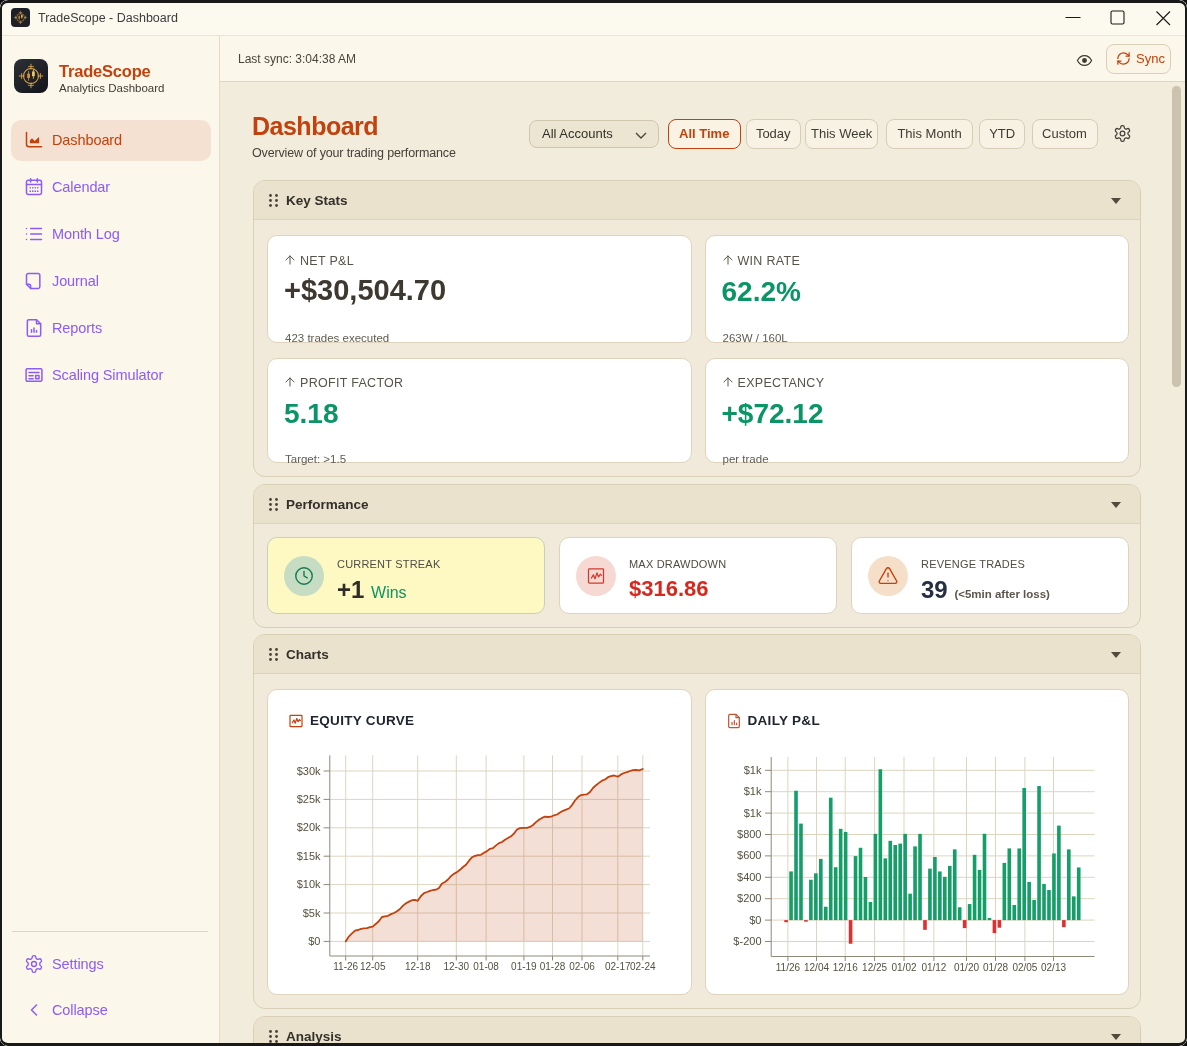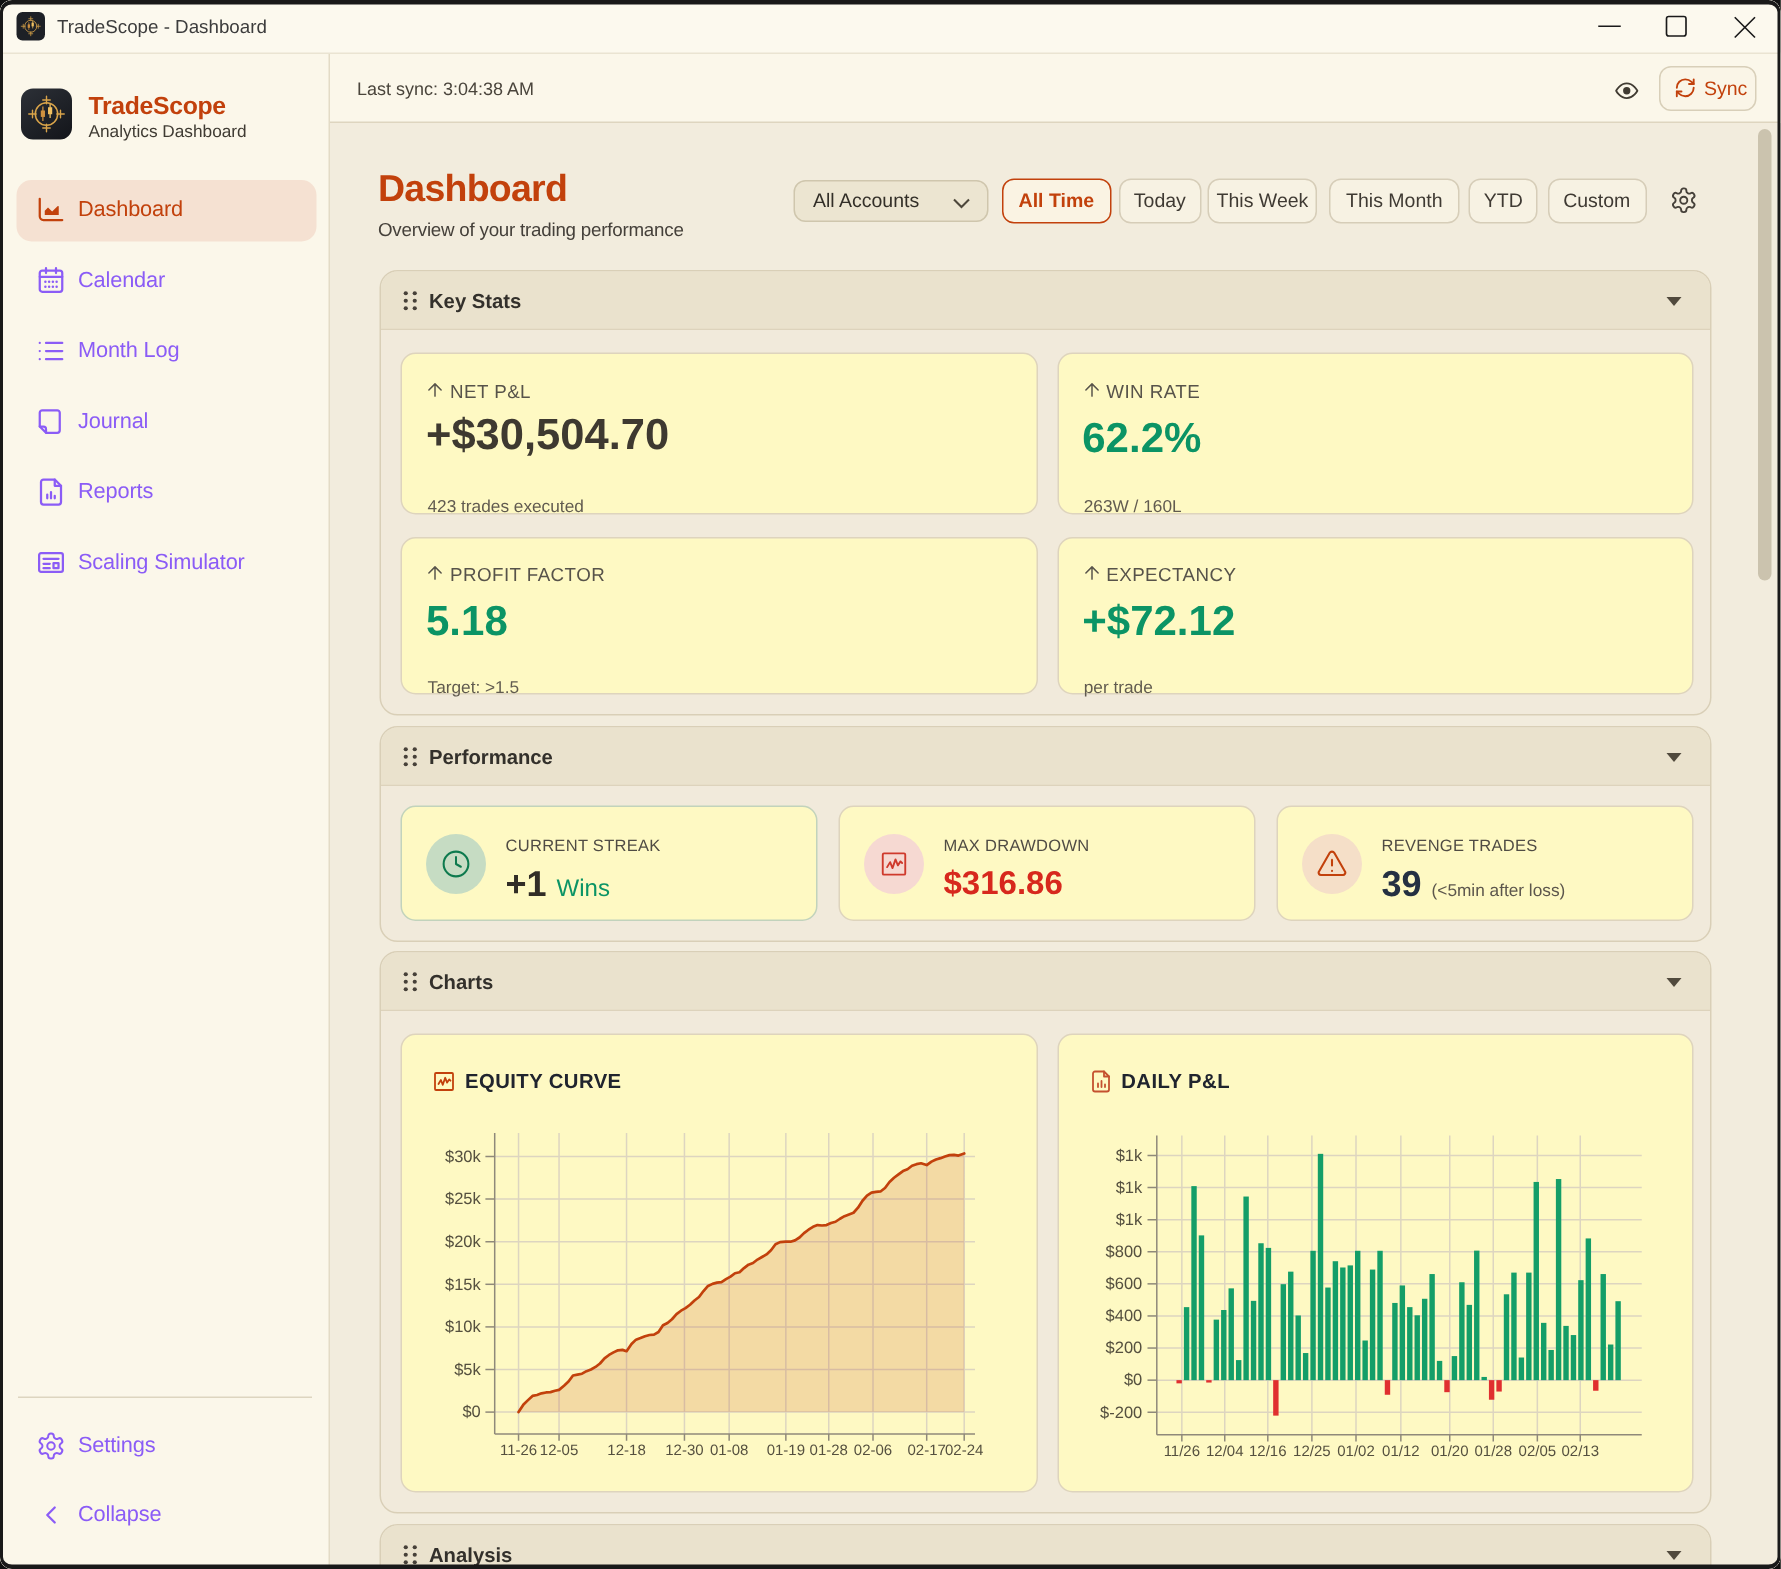--- a/index.html
+++ b/index.html
@@ -43,21 +43,21 @@
   
   .section { position:absolute; left:33px; width:888px; background:#f1eadb; border:1px solid #d9cfb7;
              border-radius:12px; }
   .sec-head { position:absolute; left:0; top:0; width:100%; height:39px; background:#eae2cd;
               border-bottom:1px solid #ddd3bc; border-radius:11px 11px 0 0; }
   .sec-title { position:absolute; left:32px; top:0; height:39px; line-height:39px; font-size:13.5px;
                font-weight:bold; color:#33302b; }
   .caret { position:absolute; right:19px; top:17px; width:0; height:0; border-left:5.5px solid transparent;
            border-right:5.5px solid transparent; border-top:6.5px solid #514a3d; }
   .dots { position:absolute; left:14px; top:12px; }
-  .card { position:absolute; background:#fef9c3; border:1px solid #ded4bd; border-radius:10px; }
+  .card { position:absolute; background:#ffffff; border:1px solid #ded4bd; border-radius:10px; }
   .stat-label { position:absolute; font-size:12.5px; color:#57534a; letter-spacing:0.3px; }
   .stat-value { position:absolute; left:16px; font-size:29px; font-weight:bold; color:#3e3930; }
   .stat-sub { position:absolute; left:17px; font-size:11.5px; color:#615b50;margin-top:16px; }
   .green { color:#0b9465; }
   .perf-circle { position:absolute; left:16px; top:18px; width:40px; height:40px; border-radius:50%; }
   .perf-label { position:absolute; left:69px; top:20px; font-size:11px; color:#504c44; letter-spacing:0.2px; }
   .perf-value { position:absolute; left:69px; top:38px; font-size:24px; font-weight:bold; color:#312d26; }
   .chart-title { position:absolute; left:42px; top:23px; font-size:13.5px; font-weight:bold; color:#20242e;
                  letter-spacing:0.3px; }
   .chart-ic { position:absolute; left:20px; top:23px; width:16px; height:16px; }
@@ -295,21 +295,21 @@
   </div>
   <div class="card" style="left:597px;top:52px;width:278px;height:77px">
     <div class="perf-circle" style="background:#f5dfc8;color:#c2410c">
               <span style="position:absolute;left:9px;top:9px"><svg width="22" height="22" viewBox="0 0 24 24" fill="none" stroke="currentColor" stroke-width="1.5" stroke-linecap="round" stroke-linejoin="round" style="">
                   <path d="m21.73 18-8-14a2 2 0 0 0-3.48 0l-8 14A2 2 0 0 0 4 20h16a2 2 0 0 0 1.73-2Z"></path>
                   <path d="M12 9v4"></path>
                   <path d="M12 17h.01"></path>
                 </svg></span>
             </div>
     <div class="perf-label">REVENGE TRADES</div>
-    <div class="perf-value" style="color:#243042">39 <span style="font-size:11.5px;font-weight:normal;color:#5c564c">(&lt;5min after loss)</span></div>
+    <div class="perf-value" style="color:#243042">39 <span style="font-size:11.5px;font-weight:bold;color:#5c564c">(&lt;5min after loss)</span></div>
   </div>
 </div>
 <div class="section" style="top:552px;height:375px">
   <div class="sec-head">
             <svg class="dots" width="11" height="15" viewBox="0 0 11 15" fill="#474139" stroke="none">
 <circle cx="2.5" cy="2.5" r="1.4"></circle>
               <circle cx="8.5" cy="2.5" r="1.4"></circle>
 <circle cx="2.5" cy="7.5" r="1.4"></circle>
               <circle cx="8.5" cy="7.5" r="1.4"></circle>
 <circle cx="2.5" cy="12.5" r="1.4"></circle>

